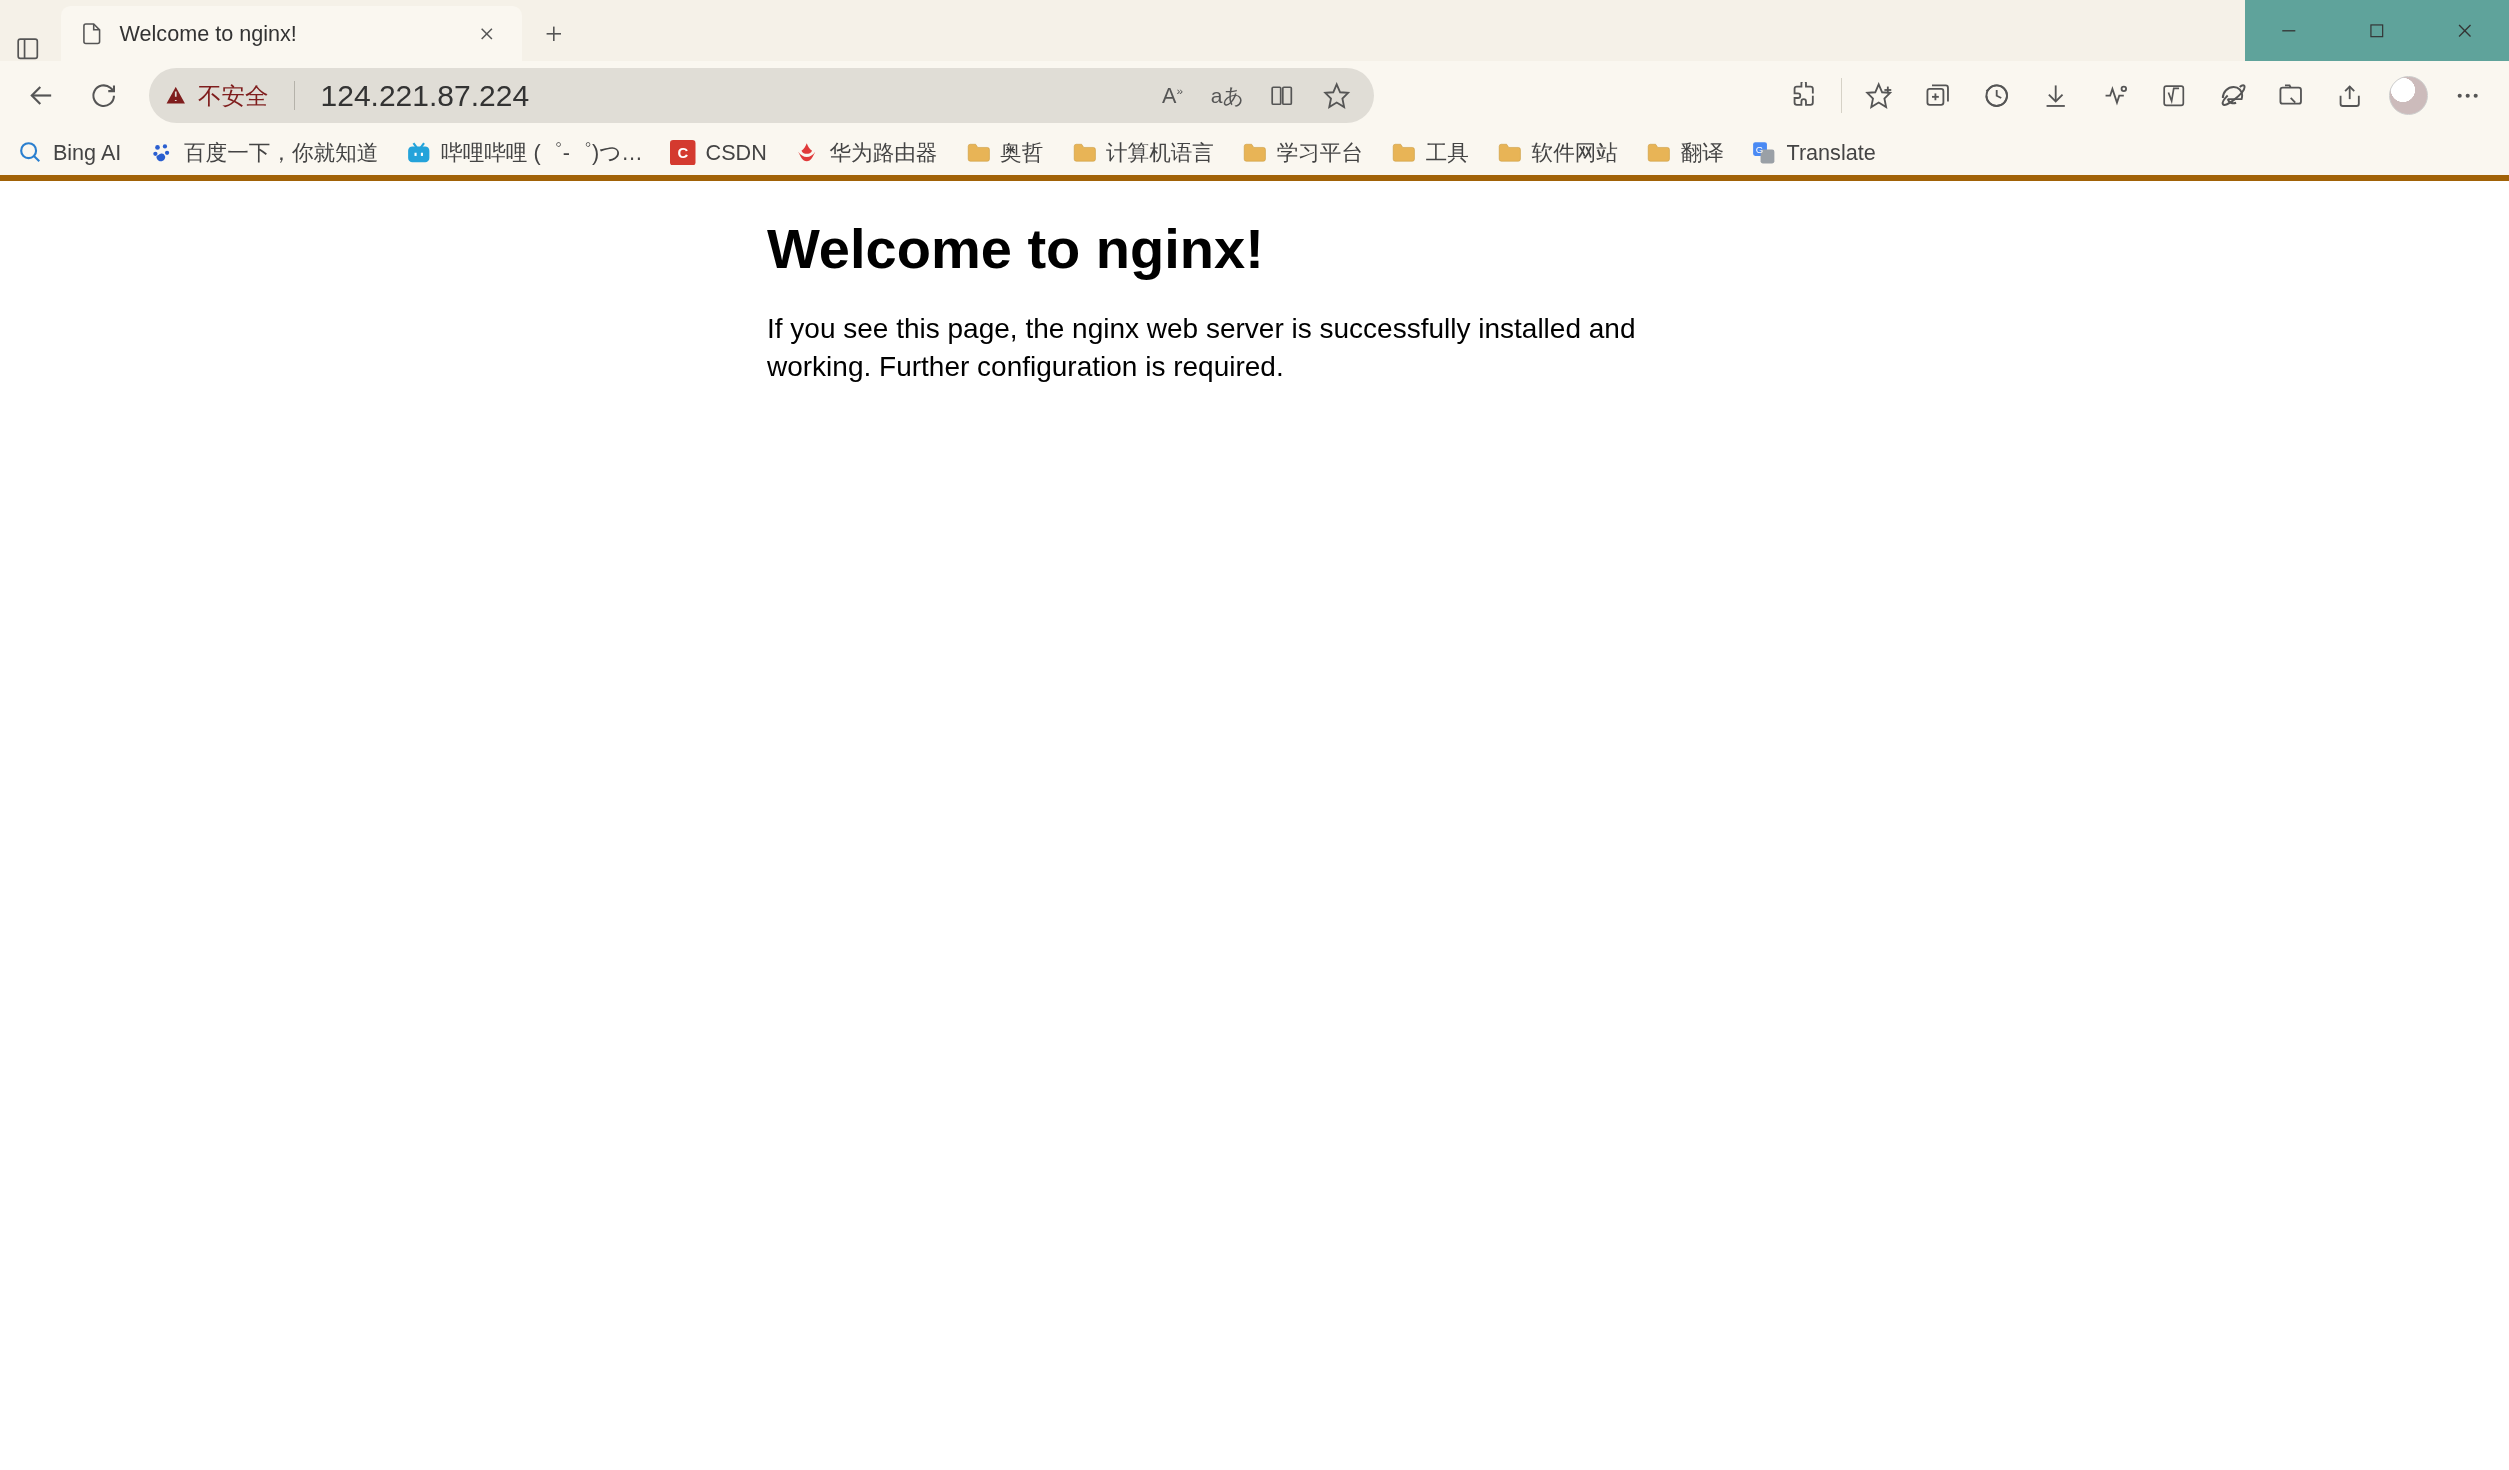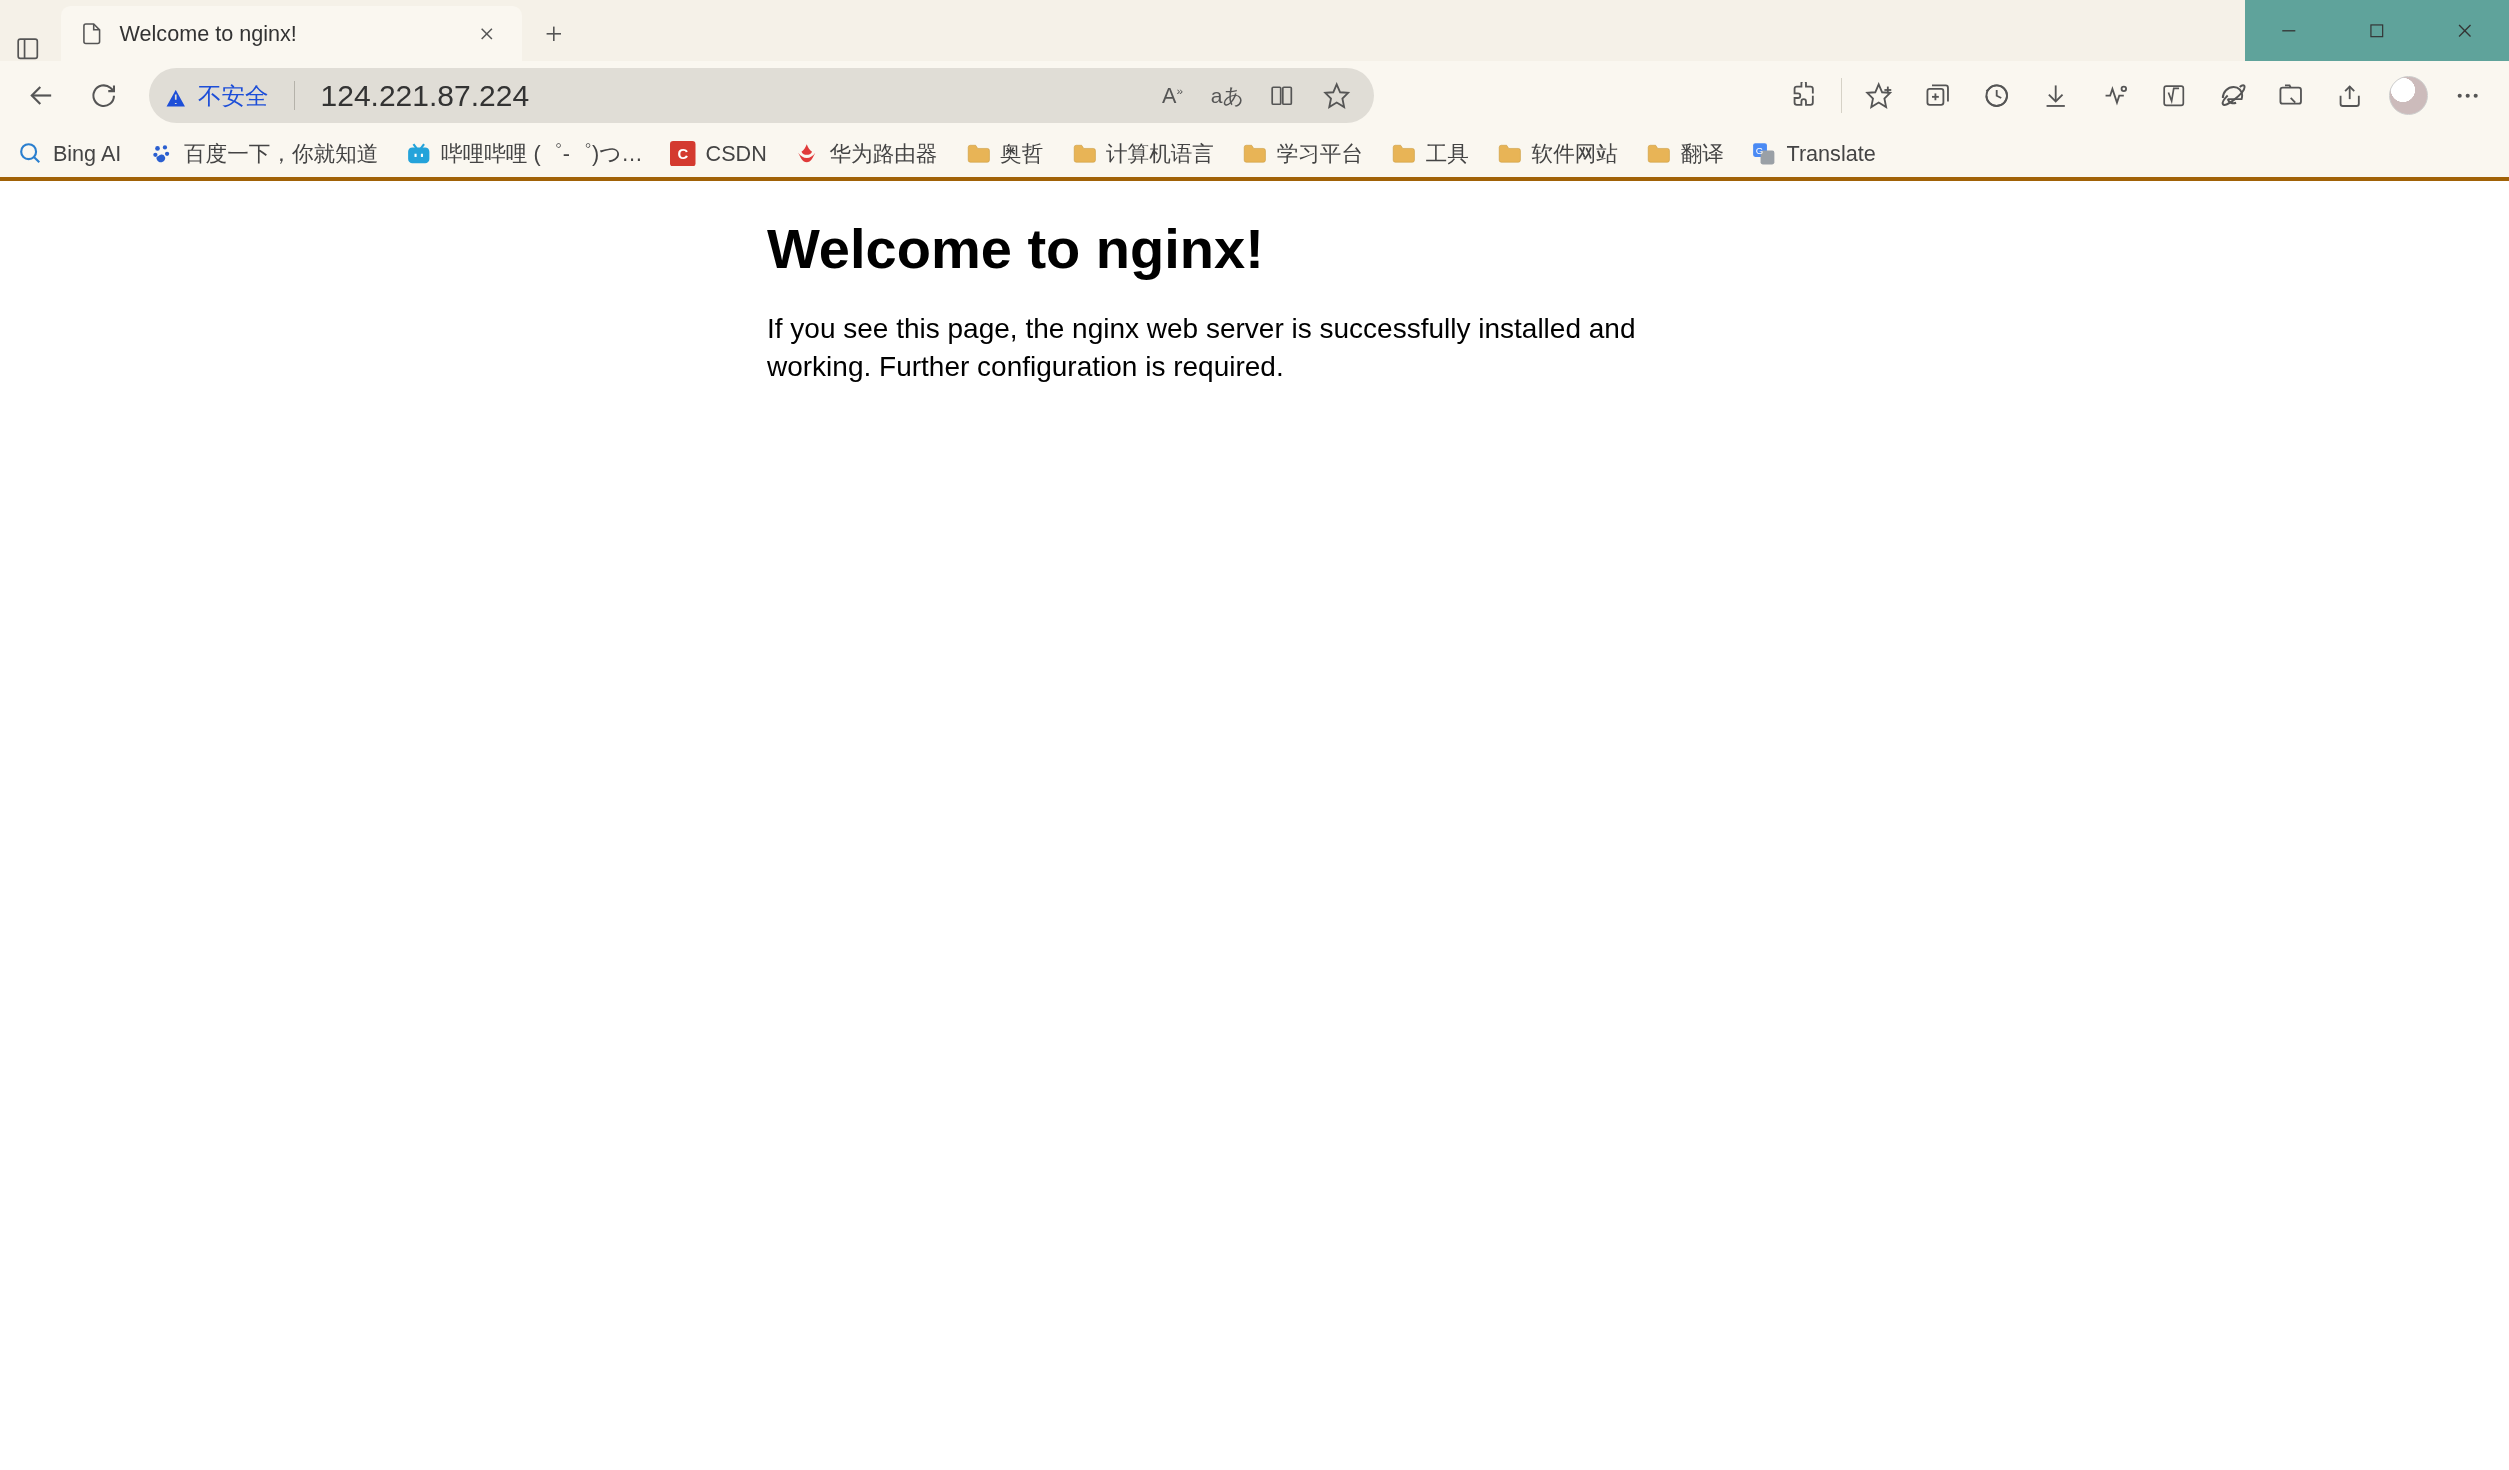--- a/index.html
+++ b/index.html
@@ -14,31 +14,31 @@
     .tab-close { width: 27.4px; height: 27.4px; display: flex; align-items: center; justify-content: center; color: #555; border-radius: 3.9px; }
     .tab-new { width: 49px; display: flex; align-items: center; justify-content: center; color: #555; margin-left: 7.8px; height: 55px; }
     .win-controls { display: flex; }
     .win-controls div { width: 88px; display: flex; align-items: center; justify-content: center; color: #333; }
     .win-controls .accent-bg { background: #5fa39b; }
 
     .toolbar { height: 69px; background: #faf7f0; display: flex; align-items: center; padding: 0 13.7px; gap: 7.8px; }
     .nav-btn { width: 55px; height: 55px; display: flex; align-items: center; justify-content: center; color: #555; border-radius: 5.9px; }
     .addressbar { flex: 0 0 auto; display: flex; align-items: center; background: #e0ddd6; border-radius: 29px; height: 55px; padding: 0 13.7px; margin: 0 9.8px; width: 1225px; }
     .addr-left { display: flex; align-items: center; gap: 13.7px; flex: 1; }
-    .security { display: flex; align-items: flex-end; gap: 9.8px; color: #1d4ed8; font-size: 23.5px; }
+    .security { display: flex; align-items: center; gap: 9.8px; color: #7f1d1d; font-size: 23.5px; }
     .sep { width: 1px; height: 29px; background: #b5b2aa; margin: 0 11.8px; }
     .url { font-size: 30px; color: #333; }
     .addr-right { display: flex; align-items: center; gap: 7.8px; }
     .addr-icon { width: 47px; height: 47px; display: flex; align-items: center; justify-content: center; color: #555; }
     .toolbar-right { display: flex; align-items: center; gap: 3.9px; margin-left: auto; }
     .tool-icon { width: 55px; height: 55px; display: flex; align-items: center; justify-content: center; color: #555; }
     .toolbar-right .divider { width: 1px; height: 35px; background: #d6d2c7; margin: 0 5.9px; }
     .avatar { width: 39px; height: 39px; border-radius: 50%; background: radial-gradient(circle at 35% 35%, #fff 0 35%, #cbb 36% 100%); border: 1px solid #ccc; }
 
-    .bookmarks { height: 51px; background: #faf7f0; display: flex; align-items: center; padding: 0 17.6px; gap: 27.4px; border-bottom: 4px solid #a16207; }
+    .bookmarks { height: 51px; background: #faf7f0; display: flex; align-items: center; padding: 0 17.6px; gap: 27.4px; border-bottom: 6px solid #a16207; }
     .bk { display: flex; align-items: center; gap: 9.8px; font-size: 21.6px; color: #444; white-space: nowrap; }
     .bk-icon { width: 25.5px; height: 25.5px; display: flex; align-items: center; justify-content: center; }
     .bk-icon svg { width: 25.5px; height: 25.5px; }
     .folder-ic { color: #d9a441; }
     
     .content { background: #fff; height: calc(1470px - 61px - 69px - 51px); width: 100%; overflow: auto; font-family: Verdana, Geneva, sans-serif; }
     .nginx-wrap { margin: 35px auto 0; width: 975px; }
     .nginx-wrap h1 { font-size: 56px; font-weight: 700; margin-bottom: 29px; color: #000; font-family: Verdana, Geneva, sans-serif; }
     .nginx-wrap p { font-size: 28px; color: #000; line-height: 1.35; margin-bottom: 25.5px; font-family: Verdana, Geneva, sans-serif; }
     .nginx-wrap a { color: #0000ee; text-decoration: underline; }

